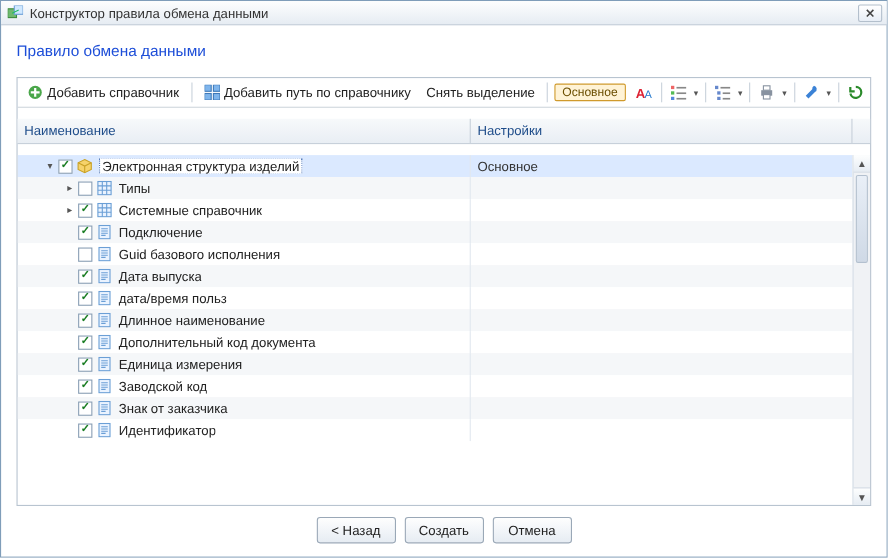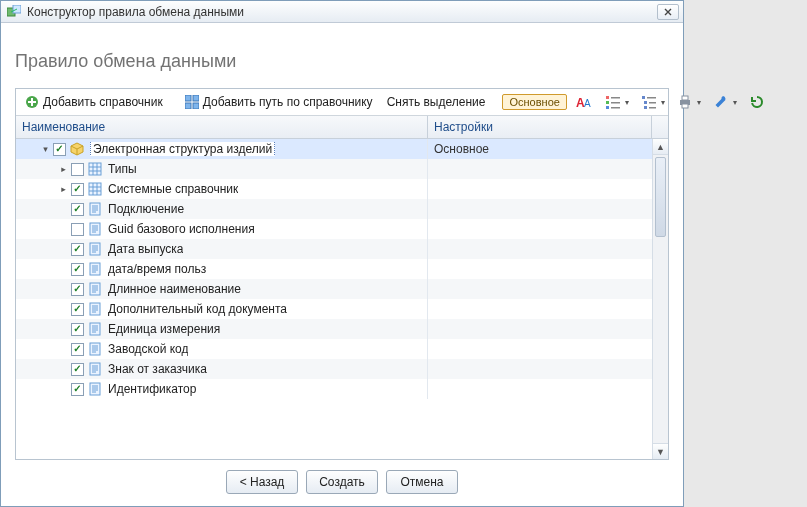--- a/index.html
+++ b/index.html
@@ -1,42 +1,43 @@
 <!DOCTYPE html>
 <html><head>
 <meta charset="utf-8">
 <style>
   * { box-sizing: border-box; }
   html, body { margin: 0; padding: 0; font-family: Arial, sans-serif; font-size: 12px; background: #e8e8e8; }
   .window {
-    width: 684px; height: 507px; background: #fff;
+    width: 807px; height: 507px; background: #fff;
     border: 1px solid #7f9db9; position: relative;
     display: flex; flex-direction: column;
   }
   .titlebar {
     height: 22px; background: linear-gradient(#fdfefe,#e6ecf3);
     border-bottom: 1px solid #c0cad6;
     display: flex; align-items: center; padding: 0 4px 0 6px;
     font-size: 12px; color: #333;
   }
   .titlebar .app-icon { width:14px; height:14px; margin-right:6px; display:inline-flex; }
   .titlebar .title-text { flex: 1; }
   .titlebar .close-btn {
     width: 22px; height: 16px; border: 1px solid #b3bfcc; border-radius: 2px;
     background: linear-gradient(#fff,#e8eef6); display:flex; align-items:center; justify-content:center;
     cursor: default;
   }
   .inner {
     margin: 14px 14px 10px 14px; flex:1; display:flex; flex-direction:column;
     background:#fff; position:relative;
   }
-  .big-title { font-size: 18px; color: #737373; margin: 14px 0 16px 0; }
+  .big-title { font-size: 14px; color: #1d4ed8; margin: 1px 0 16px 0; }
   .main-box {
     border: 1px solid #b8c4d0; flex:1; display:flex; flex-direction:column;
     min-height: 0;
+    gap: 10px;
   }
   .toolbar {
     display:flex; align-items:center; padding: 3px 4px;
     border-bottom: 1px solid #cfd6dd; gap: 4px; white-space: nowrap;
   }
   .tool-btn {
     display:flex; align-items:center; gap:4px; padding:2px 4px;
     border:1px solid transparent; border-radius:2px; cursor:default;
     font-size:12px; color:#222;
   }

